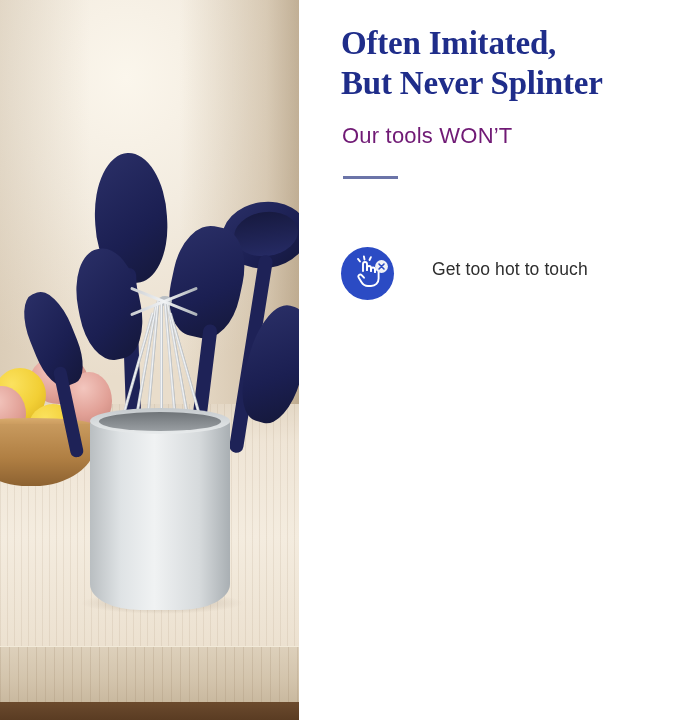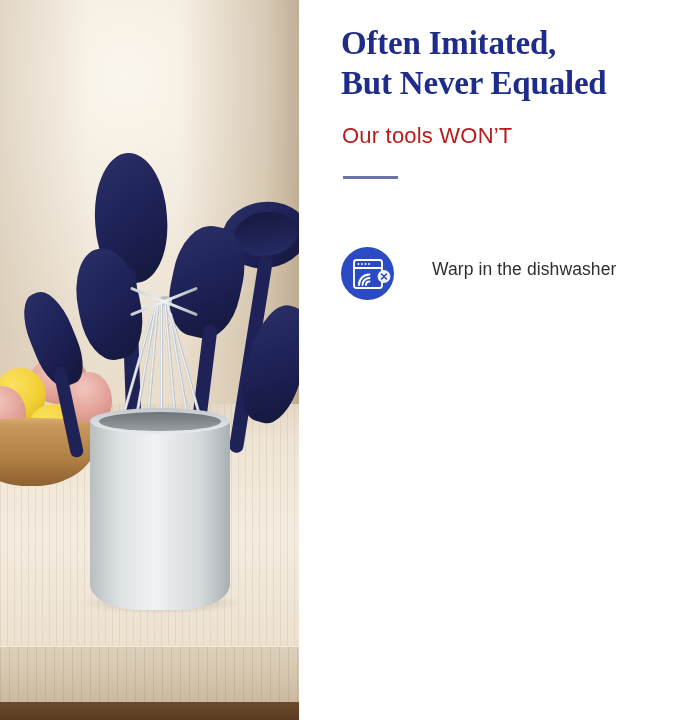--- a/index.html
+++ b/index.html
@@ -120,21 +120,21 @@
   .headline {
     position:absolute; left:41px; top:23px; width:338px;
     font-family:"Liberation Serif", serif;
     font-size:33px; line-height:40px; font-weight:700;
     color:#1f2d8a; letter-spacing:-0.2px;
   }
   .headline .l2 { display:block; }
 
   .subhead {
     position:absolute; left:42px; top:123px;
-    font-size:22px; font-weight:400; color:#b91c1c; letter-spacing:0.2px;
+    font-size:22px; font-weight:400; color:#701a75; letter-spacing:0.2px;
   }
   .rule {
     position:absolute; left:43px; top:176px; width:55px; height:3px;
     background:#6b74a8;
   }
 
   .list { position:absolute; left:41px; top:247px; width:338px; }
   .row { position:relative; height:67px; }
   .badge {
     position:absolute; left:0; top:0; width:53px; height:53px;
@@ -202,46 +202,45 @@
     <div class="crock-rim"></div>
     <div class="crock-inner"></div>
 
     <div class="photo-edge"></div>
   </div>
 
   <div class="panel">
 
     <div class="headline">
       <span>Often Imitated,</span>
-      <span class="l2">But Never Equaled</span>
+      <span class="l2">But Never Splinter</span>
     </div>
 
     <div class="subhead">Our tools WON’T</div>
     <div class="rule"></div>
 
     <div class="list">
-
-
-
-
 
       <div class="row">
         <div class="badge">
           <svg viewBox="0 0 53 53" fill="none" stroke="#fff" stroke-width="1.9" stroke-linecap="round" stroke-linejoin="round">
-            <rect x="13" y="13" width="28" height="28" rx="2.5"></rect>
-            <path d="M13 21h28"></path>
-            <path d="M17.5 17h.01M21 17h.01M24.5 17h.01M28 17h.01"></path>
-            <path d="M18 38c0-6 4.5-10.5 10.5-10.5"></path>
-            <path d="M21.5 38c0-4 3-7 7-7"></path>
-            <path d="M25 38c0-2 1.5-3.5 3.5-3.5"></path>
+            <path d="M22 24v-7a2 2 0 0 1 4 0v6"></path>
+            <path d="M26 23v-2a2 2 0 0 1 4 0v3"></path>
+            <path d="M30 24v-1.5a2 2 0 0 1 4 0V25"></path>
+            <path d="M34 25v-1a1.8 1.8 0 0 1 3.6 0v7.5c0 4.5-3.2 7.5-7.6 7.5h-3c-3.4 0-5.2-1.6-6.6-4l-2.8-4.6a1.9 1.9 0 0 1 3-2.3l2.4 2.6"></path>
+            <path d="M19 14.5l-2-2.6M23.5 12.5l-.6-3.1M28.5 13l1.4-2.8"></path>
           </svg>
           <svg viewBox="0 0 53 53" fill="none">
-            <circle cx="43" cy="29.5" r="6.4" fill="#f0f1f6"></circle>
-            <path d="M40.5 27l5 5M45.5 27l-5 5" stroke="#2b4bc4" stroke-width="1.6" stroke-linecap="round"></path>
+            <circle cx="40.5" cy="19.5" r="6.4" fill="#f0f1f6"></circle>
+            <path d="M38 17l5 5M43 17l-5 5" stroke="#2b4bc4" stroke-width="1.6" stroke-linecap="round"></path>
           </svg>
         </div>
-        <div class="row-label">Warp in the dishwasher</div>
+        <div class="row-label">Get too hot to touch</div>
       </div>
+
+
+
+
 
 
     </div>
   </div>
 </div>
 
 </body></html>

